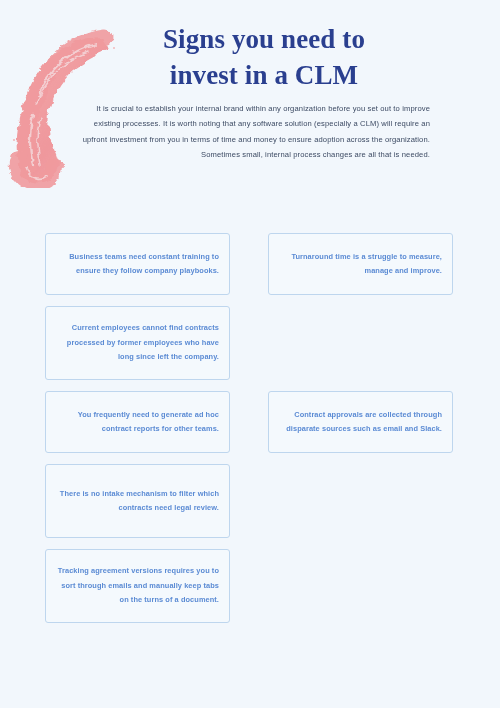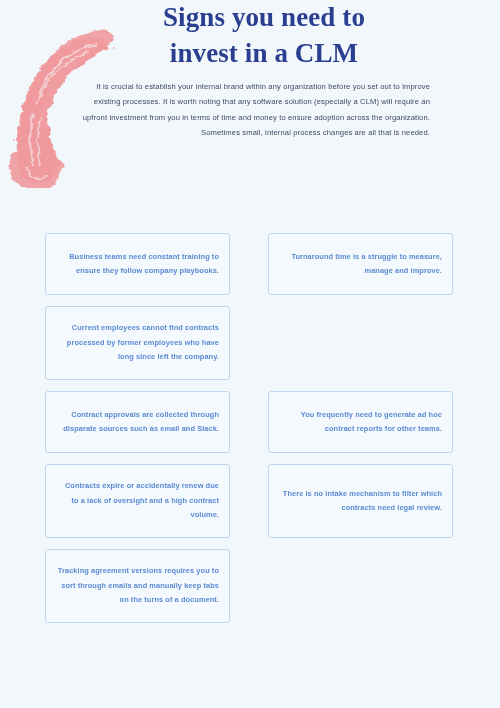--- a/index.html
+++ b/index.html
@@ -34,20 +34,21 @@
   }
   .brush-wrap svg {
     display: block;
     width: 130px;
     height: 170px;
   }
 
   
   .header {
     position: relative;
+    padding-top: 22px;
     text-align: center;
     z-index: 3;
   }
   .title {
     font-family: "Liberation Serif", serif;
     font-weight: bold;
     color: #2a3f8f;
     font-size: 27px;
     line-height: 1.32;
     letter-spacing: 0.1px;
@@ -208,31 +209,28 @@
     </div>
 
     <div class="sign-row">
       <div class="sign-card h-tall">
         <span>Current employees cannot find contracts processed by former employees who have long since left the company.</span>
       </div>
     </div>
 
     <div class="sign-row">
       <div class="sign-card h-short">
+        <span>You frequently need to generate ad hoc contract reports for other teams.</span>
+      </div>
+      <div class="sign-card h-short">
         <span>Contract approvals are collected through disparate sources such as email and Slack.</span>
       </div>
-      <div class="sign-card h-short">
-        <span>You frequently need to generate ad hoc contract reports for other teams.</span>
-      </div>
-    </div>
-
-    <div class="sign-row">
-      <div class="sign-card h-tall">
-        <span>Contracts expire or accidentally renew due to a lack of oversight and a high contract volume.</span>
-      </div>
+    </div>
+
+    <div class="sign-row">
       <div class="sign-card h-tall">
         <span>There is no intake mechanism to filter which contracts need legal review.</span>
       </div>
     </div>
 
     <div class="sign-row">
       <div class="sign-card h-tall">
         <span>Tracking agreement versions requires you to sort through emails and manually keep tabs on the turns of a document.</span>
       </div>
     </div>

